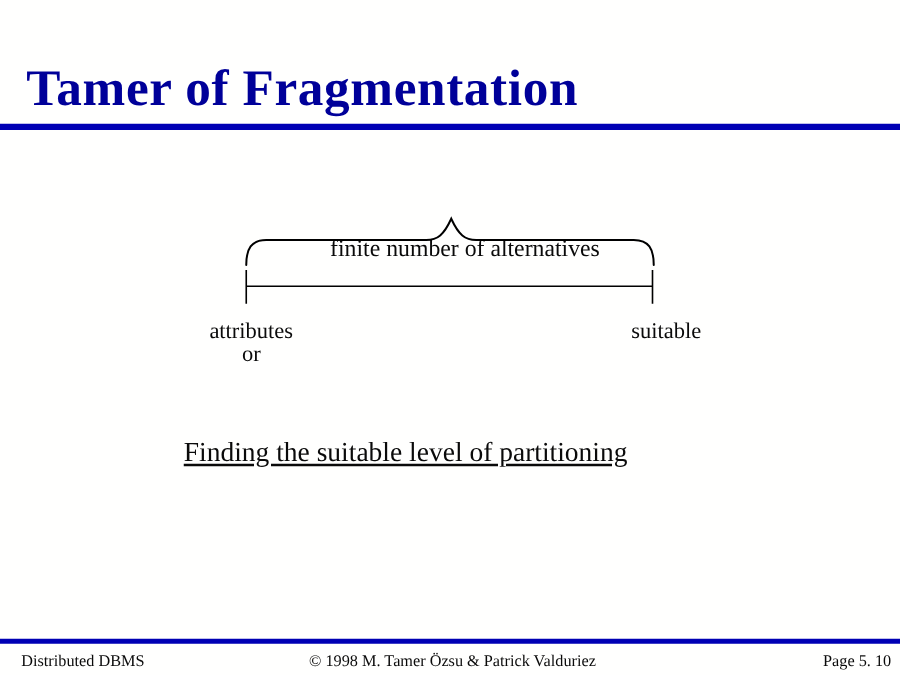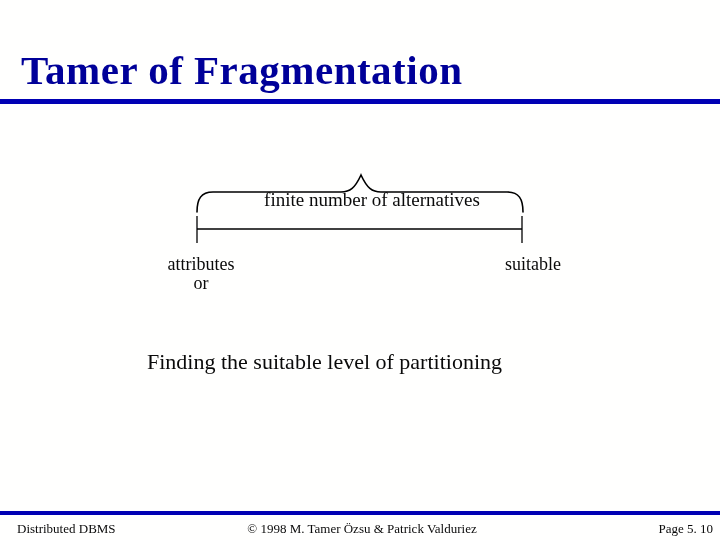--- a/index.html
+++ b/index.html
@@ -63,20 +63,21 @@
   }
   .endpoint-label.left  { left: 131px; }
   .endpoint-label.right { left: 463px; }
   .endpoint-label span { display: block; }
 
   .statement {
     left: 147px;
     top: 349px;
     font-size: 22px;
     line-height: 26px;
+    text-decoration: underline;
   }
   .statement span { display: block; }
 
   .footer-rule {
     left: 0;
     top: 511px;
     width: 720px;
     height: 4px;
     background: #0000b4;
   }

